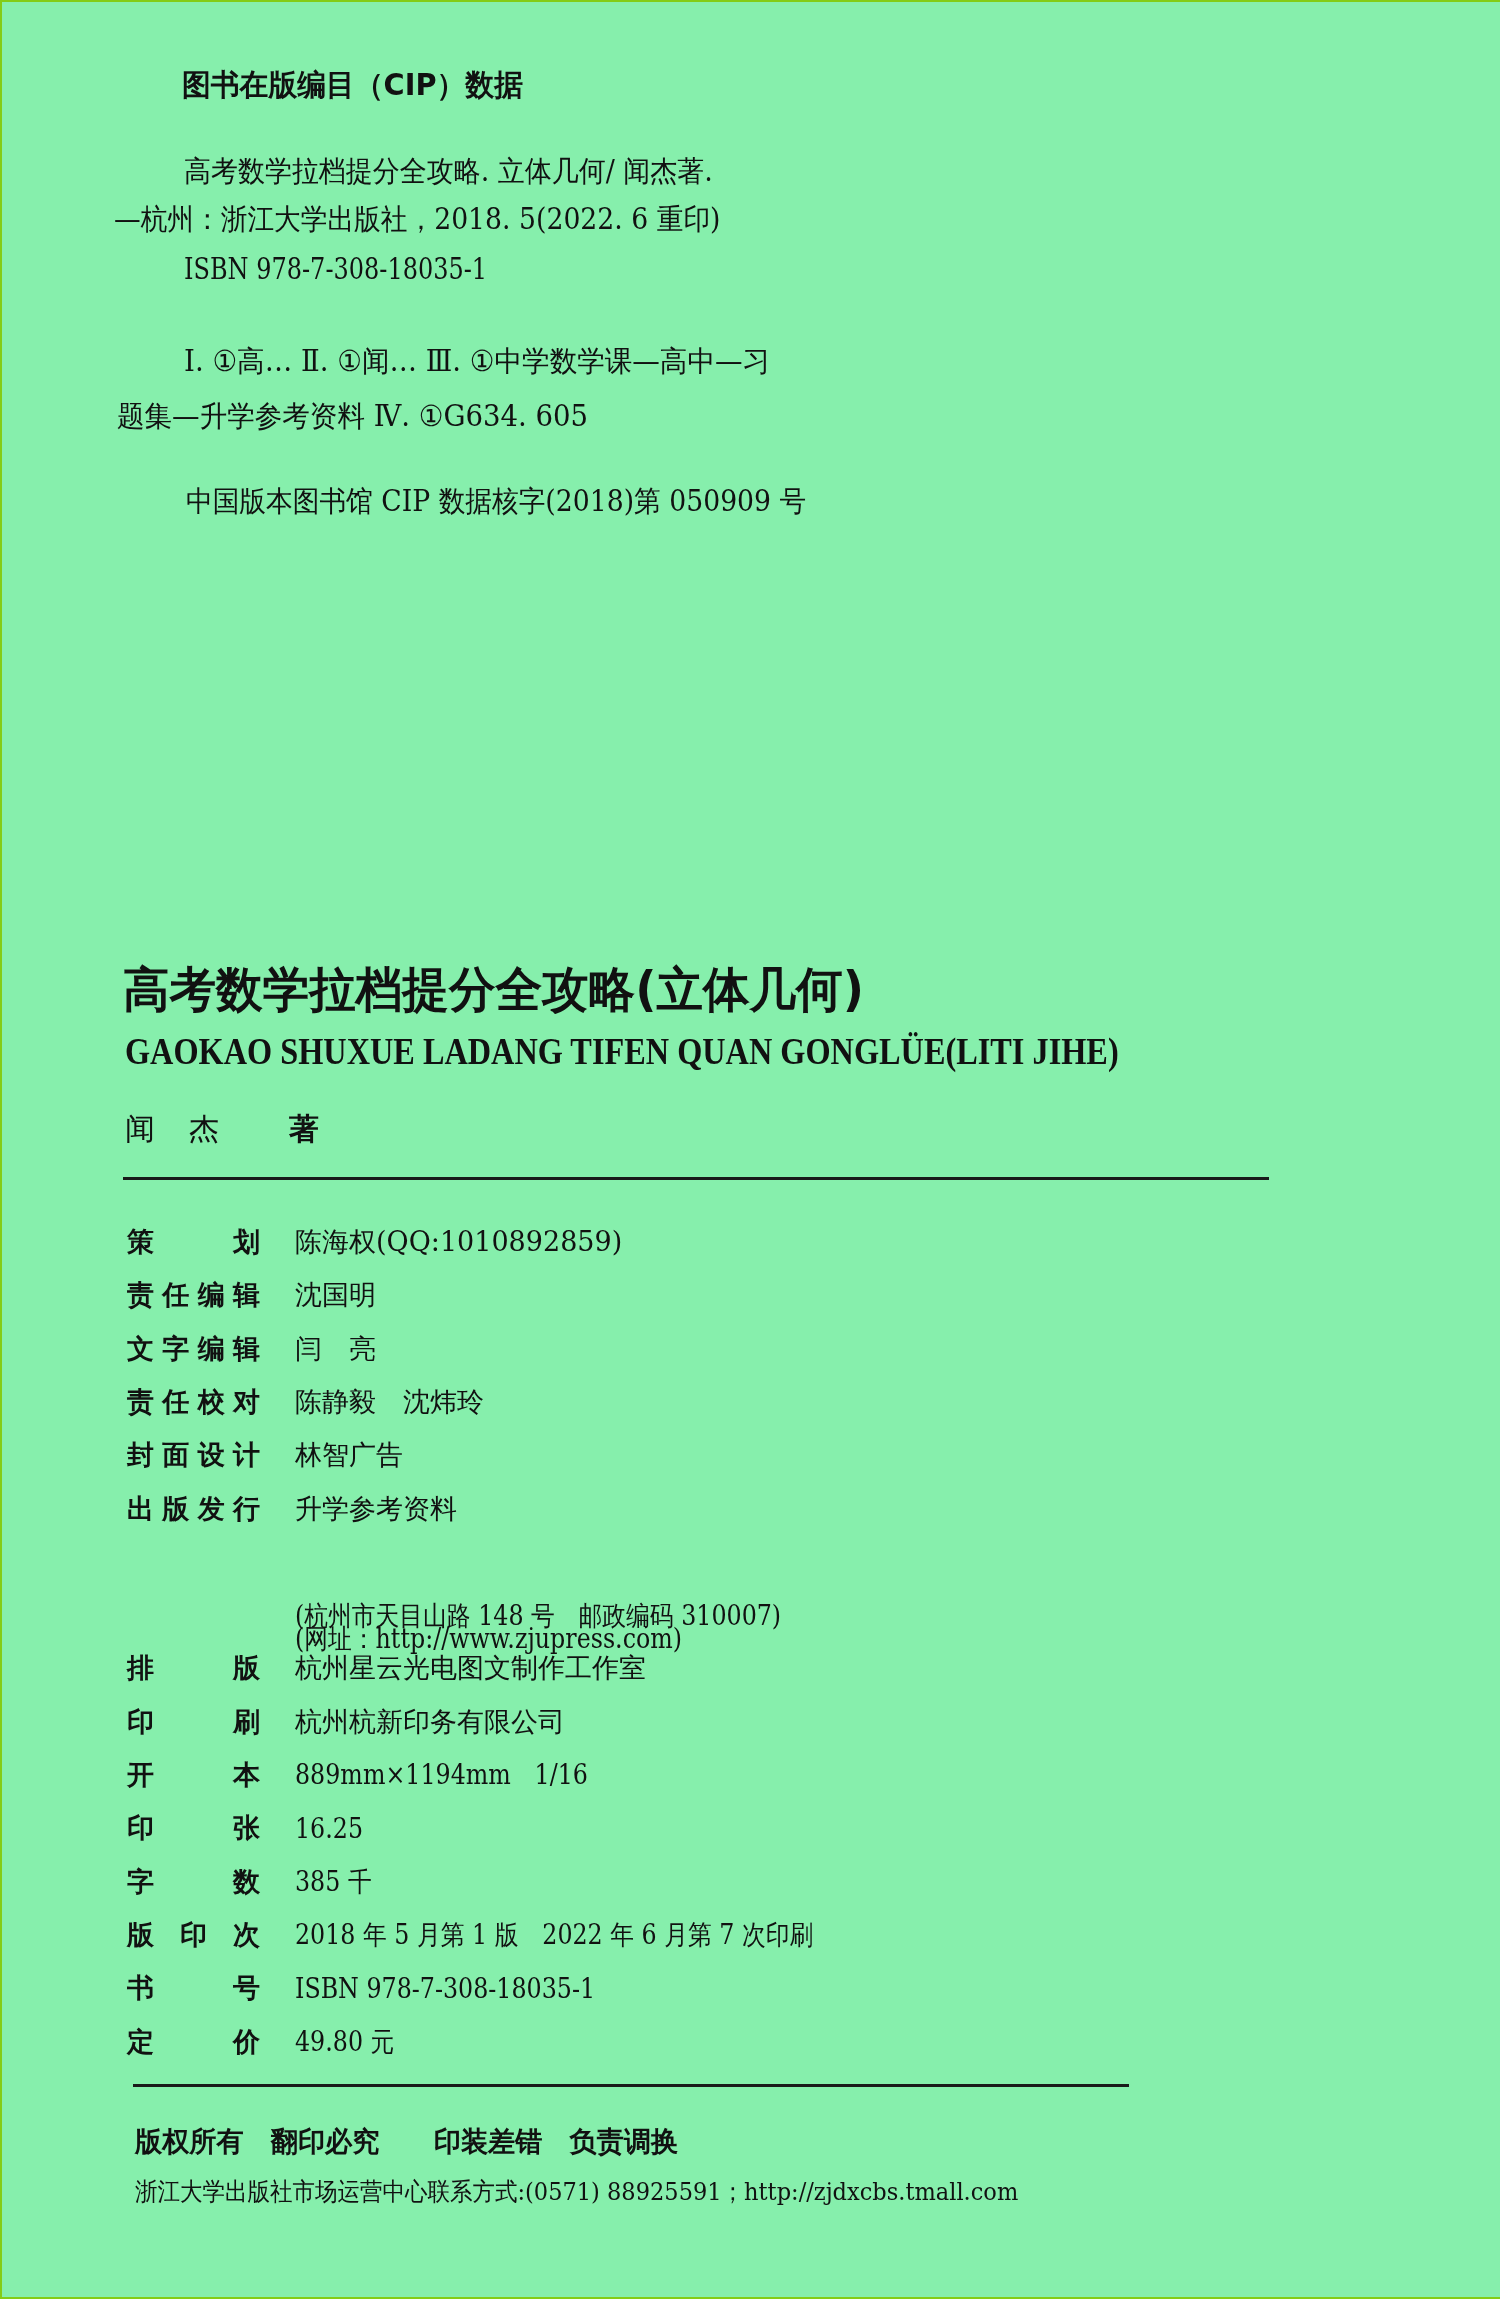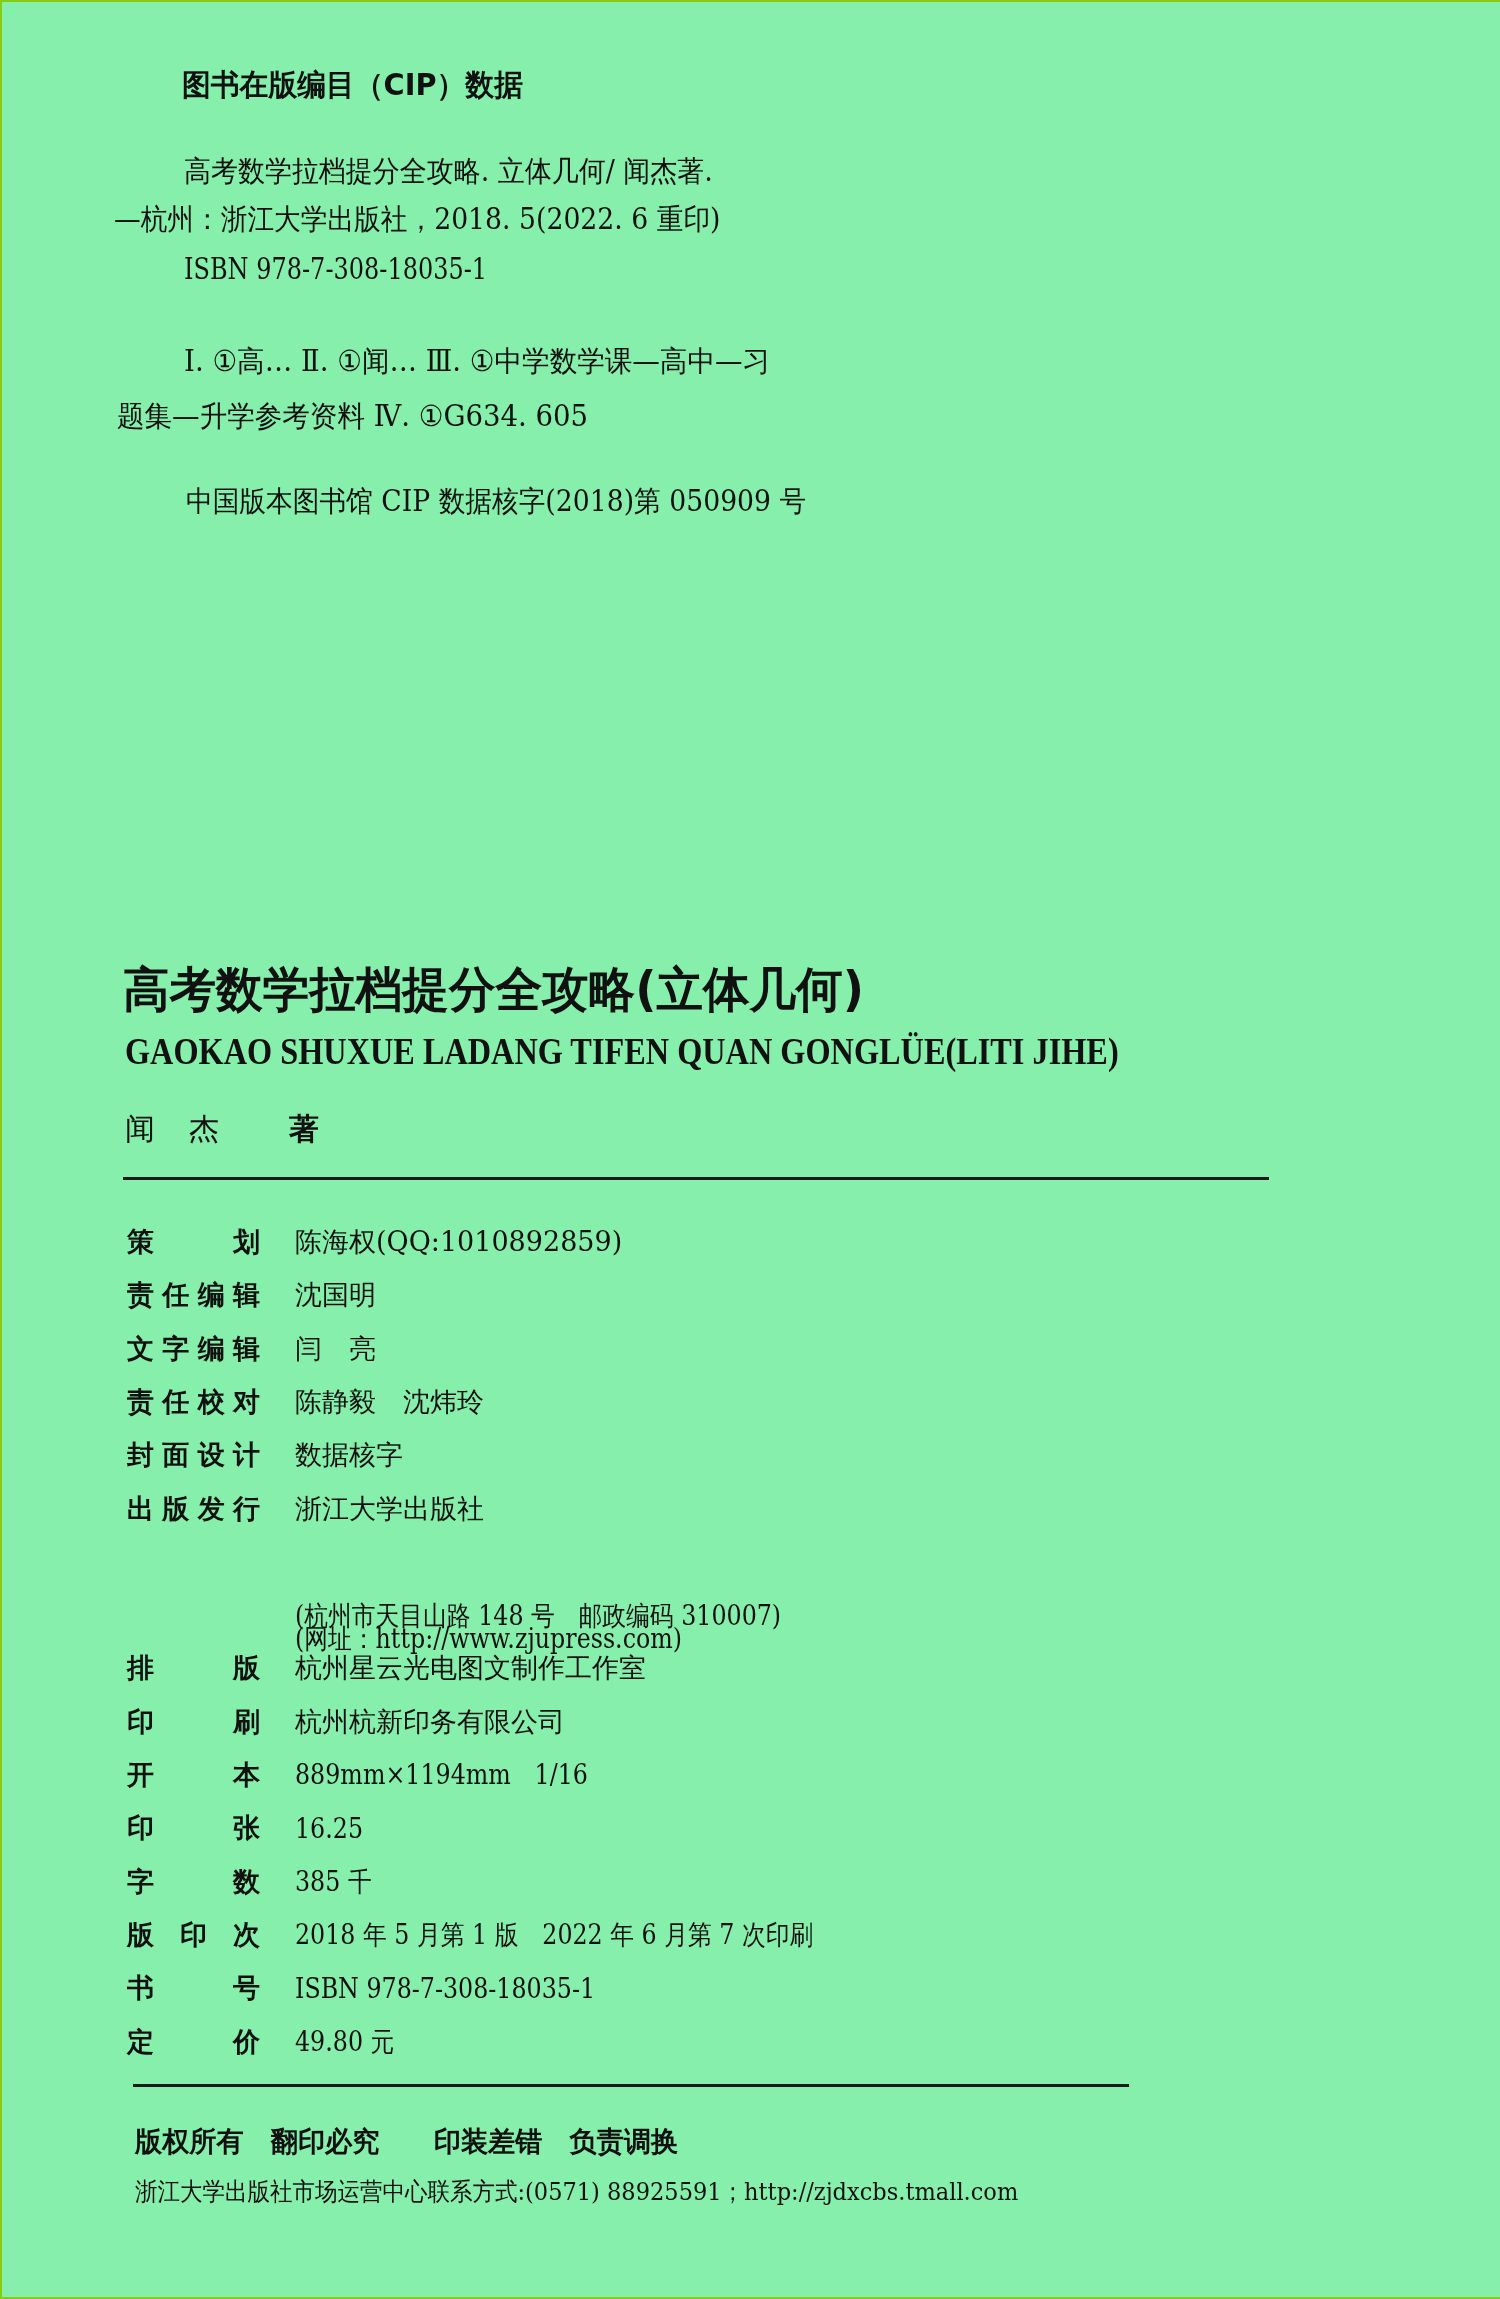--- a/index.html
+++ b/index.html
@@ -87,30 +87,30 @@
         </div>
         <div class="val">陈静毅　沈炜玲</div>
       </div>
       <div class="row" style="top: 1433.2px;">
         <div class="lbl">
           <span>封</span>
           <span>面</span>
           <span>设</span>
           <span>计</span>
         </div>
-        <div class="val">数据核字</div>
+        <div class="val">林智广告</div>
       </div>
       <div class="row" style="top: 1486.5px;">
         <div class="lbl">
           <span>出</span>
           <span>版</span>
           <span>发</span>
           <span>行</span>
         </div>
-        <div class="val">浙江大学出版社</div>
+        <div class="val">升学参考资料</div>
       </div>
       <div class="row" style="top: 1594px;">
         <div class="lbl"></div>
         <div class="val" style="transform: scaleX(0.88);">(杭州市天目山路 148 号　邮政编码 310007)</div>
       </div>
       <div class="row" style="top: 1617px;">
         <div class="lbl"></div>
         <div class="val" style="transform: scaleX(0.88);">(网址：http://www.zjupress.com)</div>
       </div>
       <div class="row" style="top: 1646.4px;">

